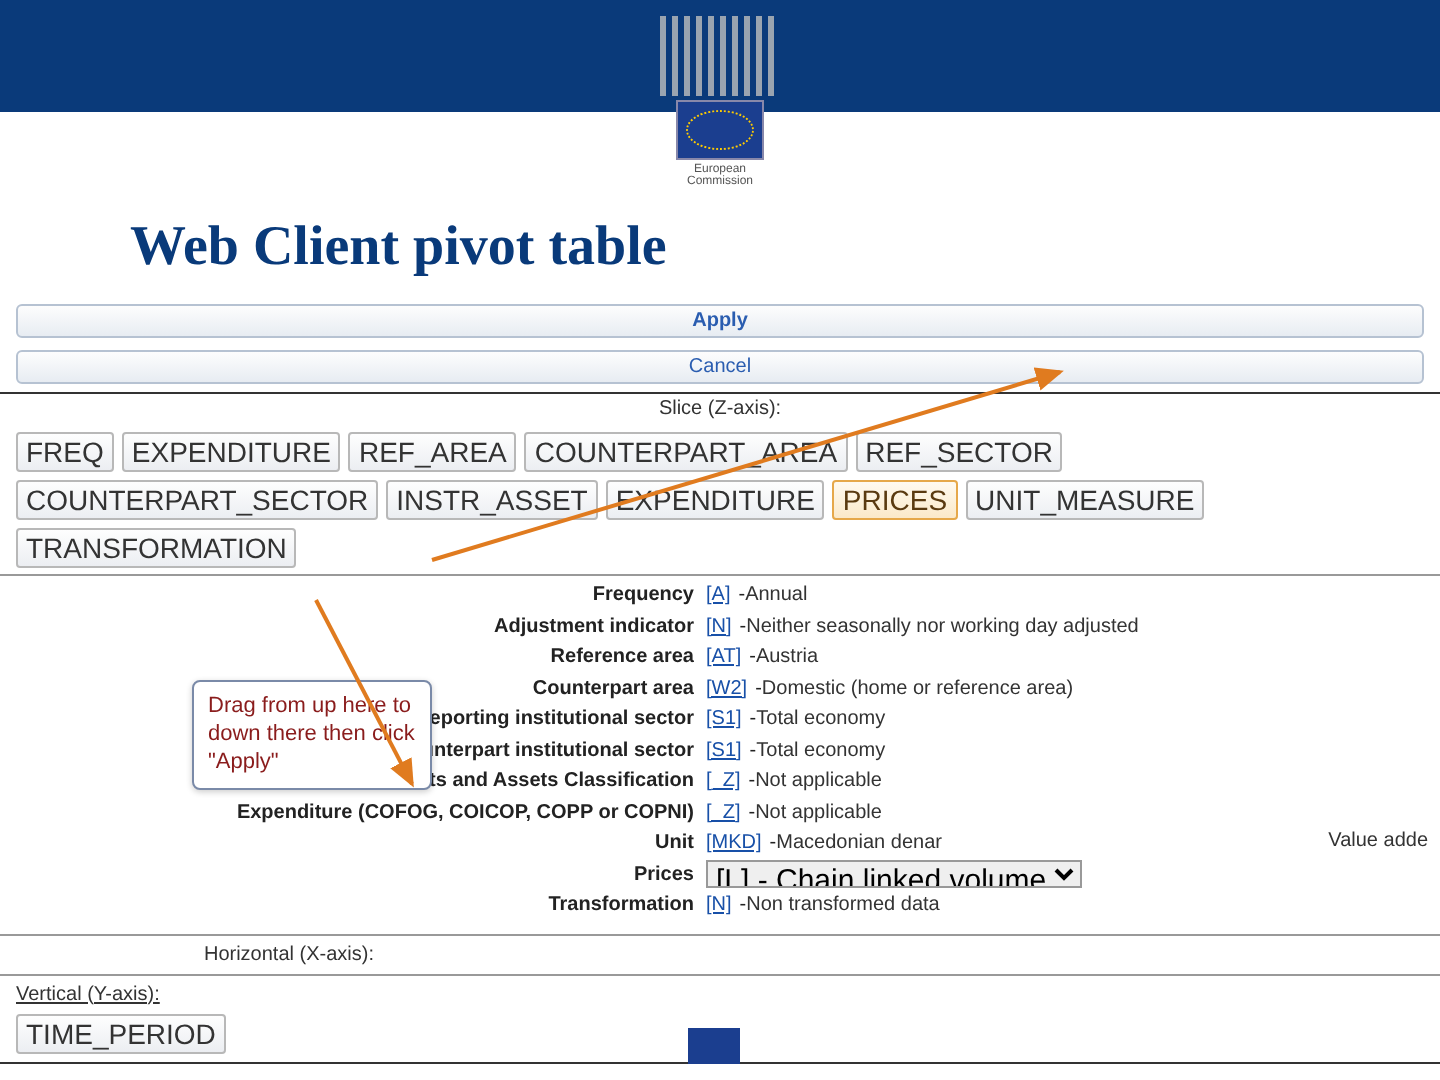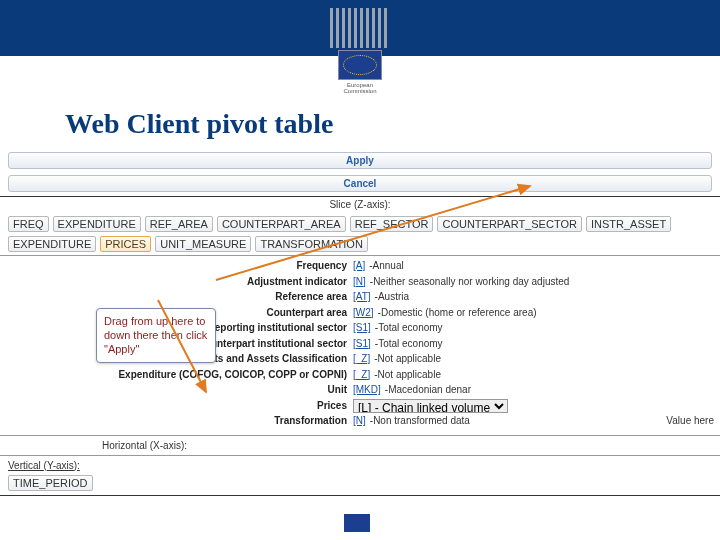--- a/index.html
+++ b/index.html
@@ -5,45 +5,45 @@
   * { box-sizing: border-box; margin: 0; padding: 0; }
   body { font-family: Arial, Helvetica, sans-serif; width: 720px; height: 540px; background: #fff; overflow: hidden; position: relative; }
   .header { height: 90px; background: linear-gradient(to bottom, #0a3a7a 0%, #0a3a7a 62%, #fff 62%, #fff 100%); position: relative; }
   .ec-logo { position: absolute; left: 330px; top: 8px; width: 60px; height: 78px; }
   .ec-building { width: 60px; height: 40px; background: repeating-linear-gradient(90deg, #9aa4b0 0 3px, transparent 3px 6px); }
   .ec-flag { width: 44px; height: 30px; background: #1b3e8f; position: relative; margin-top: 2px; margin-left: 8px; border: 1px solid #88a; }
   .ec-flag::after { content: ""; position: absolute; inset: 4px; border-radius: 50%; border: 1px dotted #ffcc00; }
   .ec-text { font-size: 6px; color: #555; text-align: center; margin-top: 2px; }
   .title { font-family: Georgia, "Times New Roman", serif; font-weight: bold; font-size: 28px; color: #093a7a; padding: 18px 0 10px 65px; }
   .toolbar { display: flex; justify-content: flex-end; gap: 6px; padding: 2px 8px 4px; flex-direction: column; }
-  .btn { font-size: 10px; color: #2a5db0; background: linear-gradient(#fdfdfd, #e7ecf2); border: 1px solid #b6c2d2; border-radius: 3px; padding: 2px 8px; cursor: pointer; font-weight: bold; }
+  .btn { font-size: 10px; color: #2a5db0; background: linear-gradient(#fdfdfd, #e7ecf2); border: 1px solid #b6c2d2; border-radius: 3px; padding: 2px 8px; cursor: pointer; }
   .btn.primary { font-weight: bold; }
   .hr { border-top: 1px solid #333; }
   .hr-lt { border-top: 1px solid #999; }
   .slice-label { text-align: center; font-size: 10px; color: #333; padding: 2px 0 3px; }
   .chip-row { display: flex; flex-wrap: wrap; gap: 4px; padding: 3px 8px; }
-  .chip { font-size: 11px; color: #333; background: linear-gradient(#fefefe,#eceef2); border: 1px solid #b8b8b8; border-radius: 2px; padding: 1px 4px; cursor: grab; white-space: nowrap; }
+  .chip { font-size: 14px; color: #333; background: linear-gradient(#fefefe,#eceef2); border: 1px solid #b8b8b8; border-radius: 2px; padding: 1px 4px; cursor: grab; white-space: nowrap; }
   .chip.hot { border-color: #e6a84a; color: #5a3a10; background: linear-gradient(#fffaf0,#fbe9c9); }
   .fields { padding: 2px 8px 6px; position: relative; }
-  .field-row { display: flex; align-items: flex-end; font-size: 10px; color: #222; line-height: 1.55; }
+  .field-row { display: flex; align-items: center; font-size: 10px; color: #222; line-height: 1.55; }
   .field-label { flex: 0 0 345px; text-align: right; font-weight: bold; padding-right: 6px; }
   .field-code { color: #1850a8; text-decoration: underline; margin-right: 4px; }
   .field-val { color: #333; }
   .callout { position: absolute; left: 96px; top: 52px; width: 120px; background: #fff; border: 1px solid #7a8aa8; border-radius: 4px; padding: 6px 7px; font-size: 11px; color: #8a1c1c; line-height: 1.25; box-shadow: 0 1px 3px rgba(0,0,0,.2); }
   .axis-row { display: flex; align-items: flex-start; font-size: 10px; }
   .axis-x { padding: 4px 8px; }
   .axis-x .axis-label { flex: 0 0 185px; text-align: right; padding-right: 6px; color: #333; }
   .axis-chips { display: flex; gap: 4px; flex-wrap: wrap; }
   .axis-y-wrap { display: flex; align-items: center; padding: 4px 8px; }
   .axis-y-label { font-size: 10px; color: #333; text-decoration: underline; }
   .vert-head { font-size: 10px; font-weight: bold; text-align: center; width: 90px; margin-left: 22px; line-height: 1.15; }
   .value-added { position: absolute; right: 6px; bottom: 114px; font-size: 10px; color: #333; }
   .arrow-canvas { position: absolute; left: 0; top: 0; pointer-events: none; }
   .footer-flag { position: absolute; left: 344px; bottom: 8px; width: 26px; height: 18px; background: #1b3e8f; }
-  select.inline-sel { font-size: 12px; border: 1px solid #999; height: 14px; }
+  select.inline-sel { font-size: 15px; border: 1px solid #999; height: 14px; }
 </style>
 </head>
 <body>
 
 <div class="header">
   <div class="ec-logo">
     <div class="ec-building"></div>
     <div class="ec-flag"></div>
     <div class="ec-text">European Commission</div>
   </div>
@@ -149,21 +149,21 @@
 <div class="hr-lt"></div>
 
 <div class="axis-y-wrap">
   <span class="axis-y-label">Vertical (Y-axis):</span>
 </div>
 <div style="display:flex; align-items:flex-start; padding:0 8px 4px;gap:32px;">
   <span class="chip" id="ychip">TIME_PERIOD</span>
 </div>
 <div class="hr"></div>
 
-<div class="value-added">Value here</div>
+<div class="value-added">Value adde</div>
 
 <svg class="arrow-canvas" width="720" height="540">
   <defs>
     <marker id="ah" markerWidth="8" markerHeight="8" refX="6" refY="3" orient="auto">
       <path d="M0,0 L7,3 L0,6 Z" fill="#e07b1f"></path>
     </marker>
   </defs>
   <line x1="216" y1="280" x2="530" y2="186" stroke="#e07b1f" stroke-width="2" marker-end="url(#ah)"></line>
   <line x1="158" y1="300" x2="206" y2="392" stroke="#e07b1f" stroke-width="2" marker-end="url(#ah)"></line>
 </svg>

